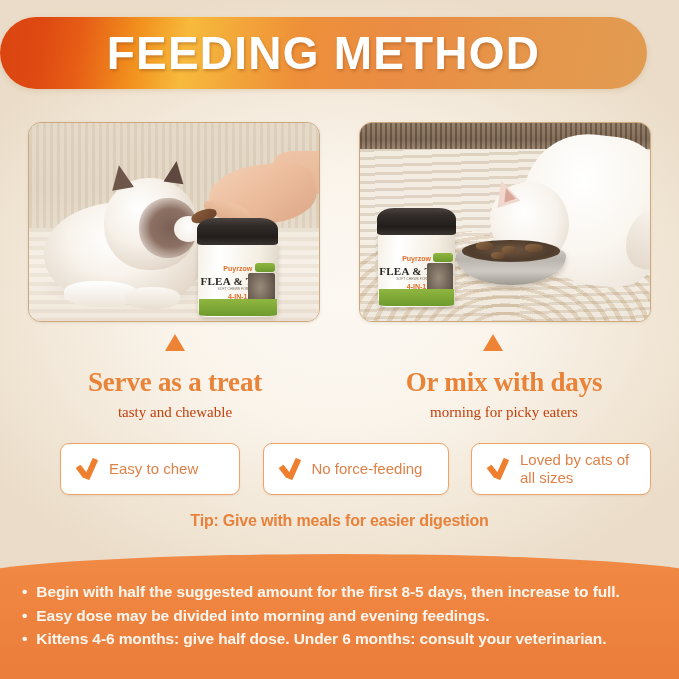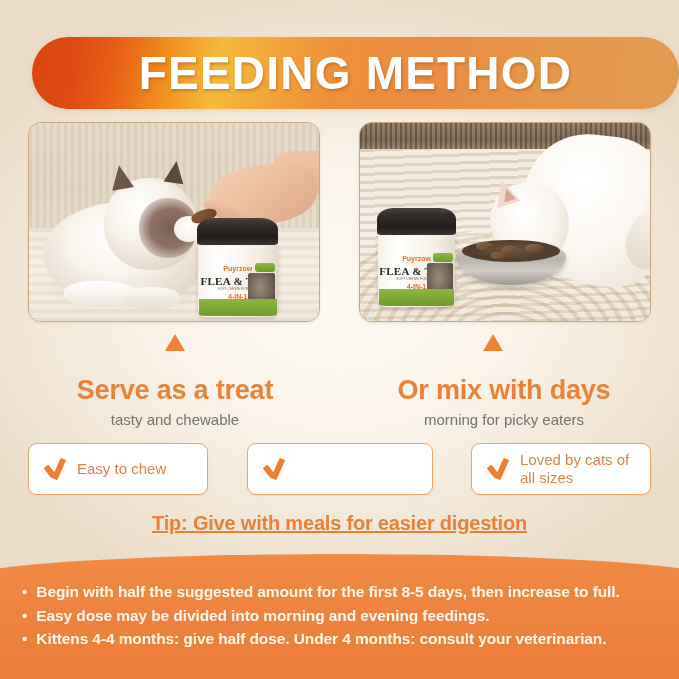--- a/index.html
+++ b/index.html
@@ -5,21 +5,21 @@
   * { margin:0; padding:0; box-sizing:border-box; }
   html,body { width:679px; height:679px; }
   body {
     font-family:"Liberation Sans", sans-serif;
     position:relative; overflow:hidden;
     background:
       radial-gradient(ellipse 62% 46% at 50% 44%, #FCF8F2 0%, #FAF4EB 40%, #F2E7D7 74%, #EADCC8 100%);
   }
 
   
-  .banner-wrap { position:absolute; left:32px; top:17px; width:647px; height:72px;margin-top:20px; }
+  .banner-wrap { position:absolute; left:0; top:17px; width:647px; height:72px; }
   .banner {
     width:100%; height:100%;
     border-radius:36px;
     background:linear-gradient(100deg,
         #DB4410 0%, #DE4A12 7%, #E75E16 13%,
         #F2941F 22%, #F7BA3C 29%, #F3A83A 36%,
         #EE9039 46%, #EA8C43 60%, #E69549 78%, #E19C52 100%);
     box-shadow:0 2px 5px rgba(170,120,60,.18);
     display:flex; align-items:center; justify-content:center;
   }
@@ -164,44 +164,44 @@
 
   
   .arrows { position:absolute; top:332px; left:0; width:679px; height:22px; }
   .tri { position:absolute; width:0; height:0;
     border-left:10px solid transparent; border-right:10px solid transparent;
     border-bottom:17px solid #EE8335; }
   .tri-l { left:165px; top:2px; }
   .tri-r { left:483px; top:2px; }
 
   
-  .heads { position:absolute; top:376px; left:0; width:667px; height:62px; }
+  .heads { position:absolute; top:368px; left:0; width:667px; height:62px;font-family:Liberation Serif, serif; }
   .head-col { position:absolute; width:330px; text-align:center; }
   .head-l { left:10px; } .head-r { left:339px; }
   .head-title { font-size:27px; font-weight:bold; color:#E98338; line-height:1.08;
                 letter-spacing:-.2px; }
-  .head-sub { margin-top:7px; font-size:15px; color:#737373; line-height:1.1; }
+  .head-sub { margin-top:7px; font-size:15px; color:#c2410c; line-height:1.1; }
 
   
   .pills { position:absolute; top:443px; left:28px; width:623px; height:52px;
            display:flex; justify-content:space-between; align-items:center; }
   .pill { background:#FFFFFF; border:1.3px solid #EEA468; border-radius:9px;
     height:52px; display:flex; align-items:center; gap:9px; padding:0 15px;
     box-shadow:0 1px 2px rgba(190,150,110,.18); }
-  .pill-1 { width:180px; } .pill-2 { width:186px; } .pill-3 { width:180px; }
+  .pill-1 { width:180px;margin-left:32px; } .pill-2 { width:186px; } .pill-3 { width:180px; }
   .check { flex:0 0 auto; width:24px; height:24px; position:relative; }
   .check:before, .check:after { content:""; position:absolute; background:#EE7F2E;
     border-radius:1px; }
   .check:before { width:6px; height:13px; left:3px; top:8px; transform:rotate(-38deg); }
   .check:after  { width:6px; height:22px; left:12px; top:1px; transform:rotate(24deg); }
   .pill-text { font-size:15px; color:#DE8148; line-height:1.18; }
 
   
   .tip { position:absolute; top:512px; left:0; width:679px; text-align:center;
-    font-size:20px; font-weight:bold; color:#E8813A; letter-spacing:-.2px;text-decoration:underline; }
+    font-size:16px; font-weight:bold; color:#E8813A; letter-spacing:-.2px; }
 
   
   .bottom { position:absolute; left:0; bottom:0; width:679px; height:125px;
             overflow:hidden; }
   .bottom-bg { position:absolute; left:-6%; top:0; width:112%; height:260px;
     background:linear-gradient(180deg,#F08A45 0%,#EC7F3C 38%,#E97734 100%);
     border-radius:50% 50% 0 0 / 26px 26px 0 0; }
   .bullets { position:absolute; left:22px; top:26px; width:648px; }
   .bullet { display:flex; gap:9px; color:#FDF6EF; font-size:15.5px;
             font-weight:bold; line-height:1.52; letter-spacing:-.1px; }
@@ -304,20 +304,21 @@
   </div>
 </div>
 
 <div class="pills">
   <div class="pill pill-1">
     <span class="check"></span>
     <span class="pill-text">Easy to chew</span>
   </div>
   <div class="pill pill-2">
     <span class="check"></span>
+    <span class="pill-text">No force-feeding</span>
   </div>
   <div class="pill pill-3">
     <span class="check"></span>
     <span class="pill-text">Loved by cats of all sizes</span>
   </div>
 </div>
 
 <div class="tip">Tip: Give with meals for easier digestion</div>
 
 <div class="bottom">
@@ -326,16 +327,16 @@
     <div class="bullet">
       <span class="bullet-dot">•</span>
       <span>Begin with half the suggested amount for the first 8-5 days, then increase to full.</span>
     </div>
     <div class="bullet">
       <span class="bullet-dot">•</span>
       <span>Easy dose may be divided into morning and evening feedings.</span>
     </div>
     <div class="bullet">
       <span class="bullet-dot">•</span>
-      <span>Kittens 4-4 months: give half dose. Under 4 months: consult your veterinarian.</span>
+      <span>Kittens 4-6 months: give half dose. Under 6 months: consult your veterinarian.</span>
     </div>
   </div>
 </div>
 
 </body></html>

